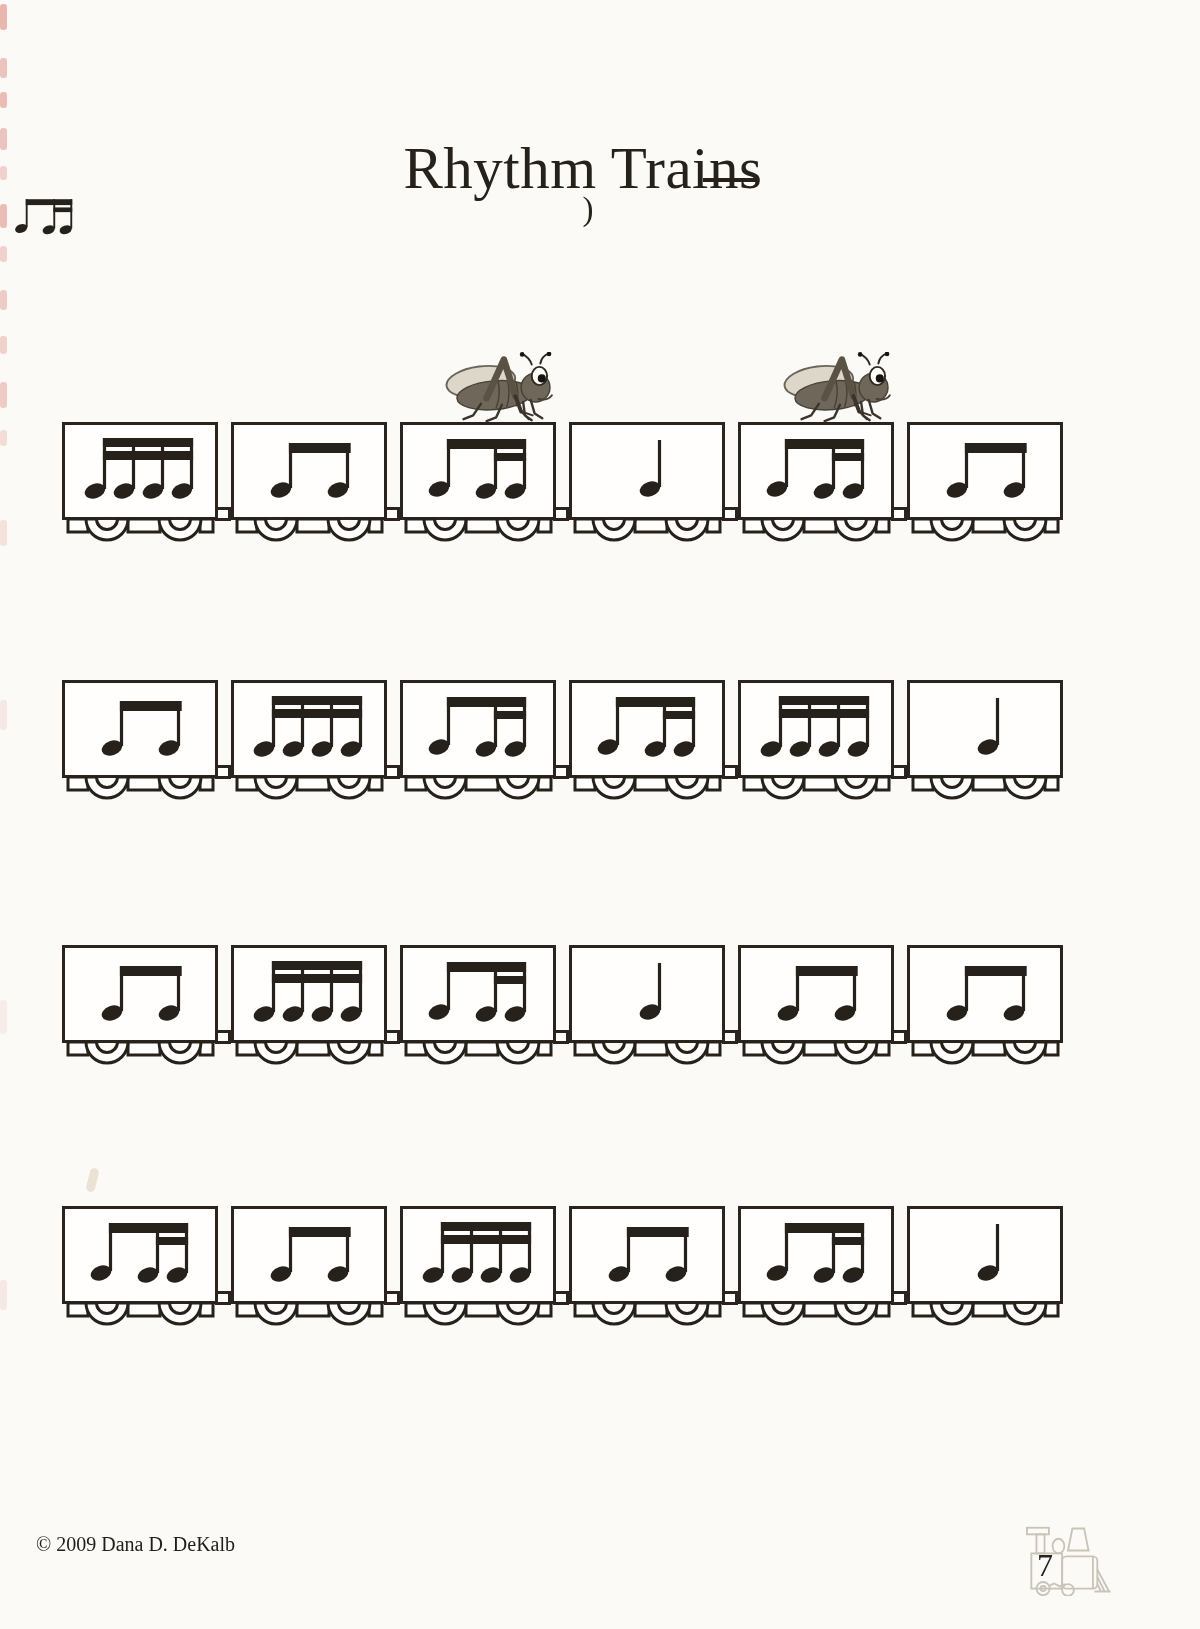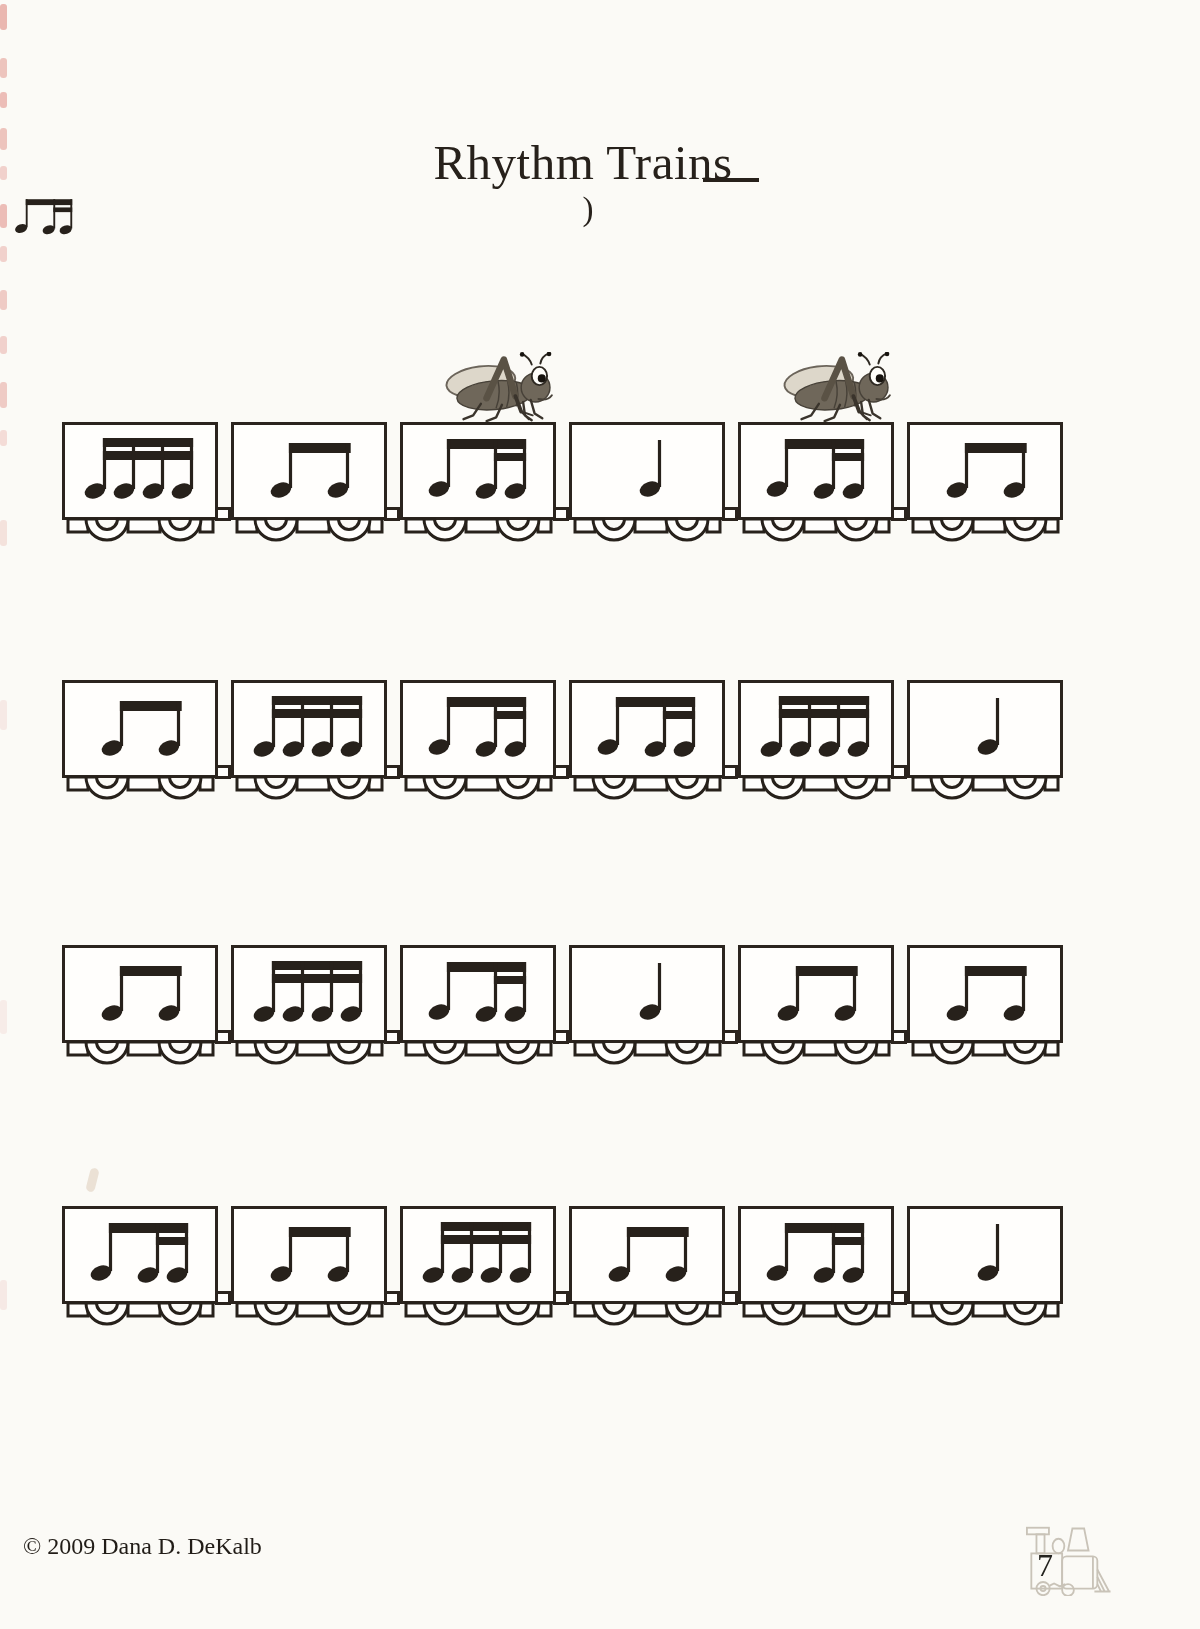--- a/index.html
+++ b/index.html
@@ -4,21 +4,21 @@
 <style>
   html,body{margin:0;padding:0;}
   .page{
     position:relative;width:1200px;height:1629px;
     background:#fbfaf6;overflow:hidden;
     font-family:"Liberation Serif","DejaVu Serif",serif;
     color:#27211b;
   }
   .title{
     position:absolute;top:134px;left:0;width:1166px;margin:0;
-    text-align:center;font-size:49px;font-weight:normal;
+    text-align:center;font-size:59px;font-weight:normal;
     letter-spacing:0.5px;color:#27211b;
   }
   .title-underline{
     position:absolute;left:703px;top:178px;width:56px;height:4px;
     background:#27211b;
   }
   .subtitle{
     position:absolute;top:191px;left:0;width:1166px;
     display:flex;justify-content:center;align-items:flex-start;
     gap:10px;font-size:33px;color:#27211b;
@@ -31,21 +31,21 @@
     position:absolute;left:0;top:0;box-sizing:border-box;
     width:156px;height:98px;background:#fffefc;border:3px solid #2b241e;
   }
   .notes{position:absolute;left:0;top:0;width:150px;height:92px;}
   .under{position:absolute;left:0;top:96px;width:156px;height:27px;}
   .coupler{
     position:absolute;box-sizing:border-box;left:153px;top:85px;
     width:16px;height:14px;background:#fffefc;border:3px solid #2b241e;
   }
   .hopper{position:absolute;left:38px;top:-70px;width:126px;height:72px;}
-  .copyright{position:absolute;left:23px;top:1533px;font-size:24px;color:#211c17;}
+  .copyright{position:absolute;left:36px;top:1533px;font-size:20px;color:#211c17;}
   .loco-wrap{position:absolute;left:1024px;top:1524px;width:88px;height:72px;}
   .loco-wrap svg{width:88px;height:72px;display:block;}
   .pagenum{
     position:absolute;left:1028px;top:1547px;width:34px;text-align:center;
     font-size:32px;color:#24231f;
   }
   .artifact{position:absolute;border-radius:3px;}
 </style>
 </head>
 <body>

